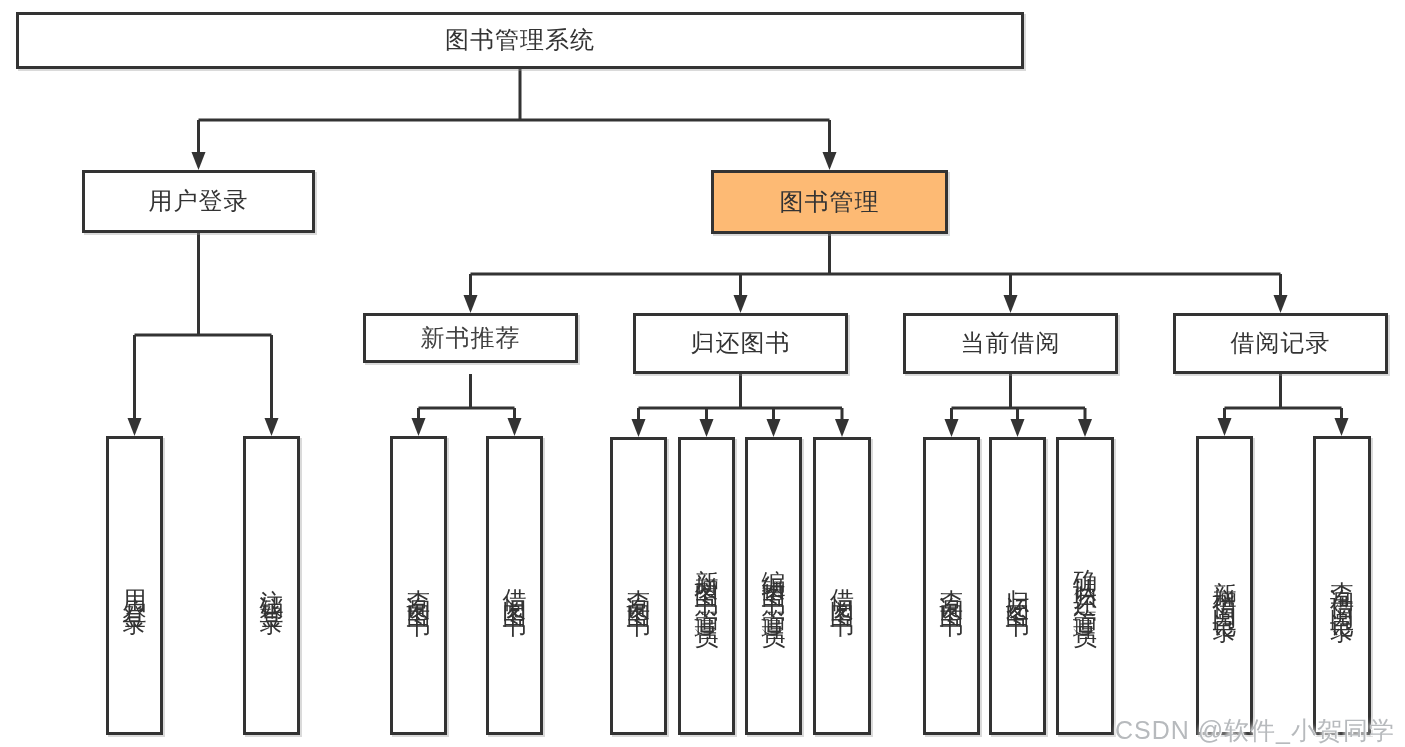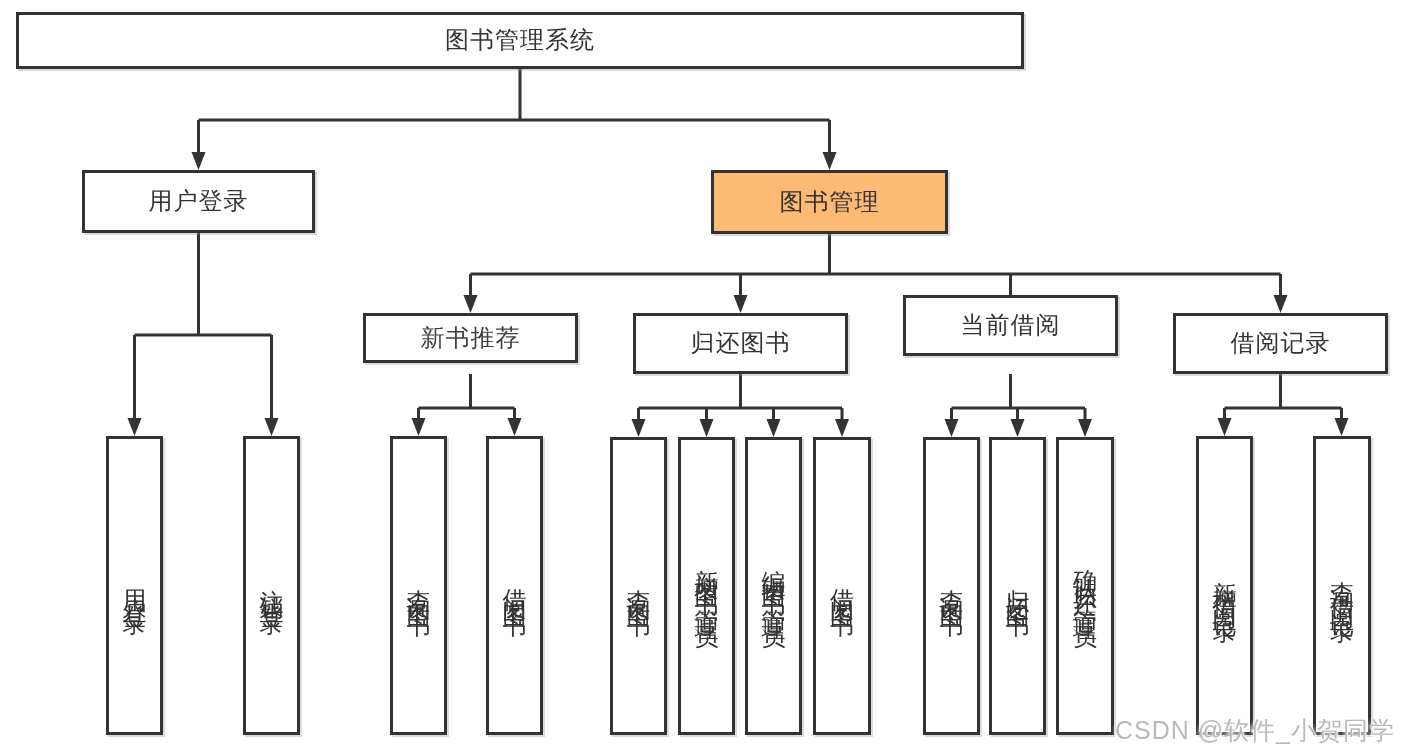--- a/index.html
+++ b/index.html
@@ -57,21 +57,21 @@
       <path d="M1280.5,374 V408 M1224.5,408 H1341.5 M1224.5,408 V422 M1341.5,408 V422" fill="none" stroke="#333333" stroke-width="3"></path>
       <polygon points="1217.5,418 1231.5,418 1224.5,436" fill="#333333"></polygon>
       <polygon points="1334.5,418 1348.5,418 1341.5,436" fill="#333333"></polygon>
     </svg>
   <div id="nodes">
       <div class="node" style="left: 16px; top: 12px; width: 1008px; height: 57px; border-color: rgb(51, 51, 51); background: rgb(255, 255, 255); color: rgb(51, 51, 51);">图书管理系统</div>
       <div class="node" style="left: 82px; top: 170px; width: 233px; height: 63px; border-color: rgb(51, 51, 51); background: rgb(255, 255, 255); color: rgb(51, 51, 51);">用户登录</div>
       <div class="node" style="left: 711px; top: 170px; width: 237px; height: 64px; border-color: rgb(51, 51, 51); background: #fdba74; color: rgb(51, 51, 51);">图书管理</div>
       <div class="node" style="left: 363px; top: 313px; width: 215px; height: 50px; border-color: rgb(51, 51, 51); background: rgb(255, 255, 255); color: #404040;">新书推荐</div>
       <div class="node" style="left: 633px; top: 313px; width: 215px; height: 61px; border-color: rgb(51, 51, 51); background: rgb(255, 255, 255); color: rgb(51, 51, 51);">归还图书</div>
-      <div class="node" style="left: 903px; top: 295px; width: 215px; height: 61px; border-color: rgb(51, 51, 51); background: rgb(255, 255, 255); color: rgb(51, 51, 51);">当前借阅</div>
+      <div class="node" style="left: 903px; top: 313px; width: 215px; height: 61px; border-color: rgb(51, 51, 51); background: rgb(255, 255, 255); color: rgb(51, 51, 51);">当前借阅</div>
       <div class="node" style="left: 1173px; top: 313px; width: 215px; height: 61px; border-color: rgb(51, 51, 51); background: rgb(255, 255, 255); color: rgb(51, 51, 51);">借阅记录</div>
       <div class="node v" style="left: 106px; top: 436px; width: 57px; height: 299px; border-color: rgb(51, 51, 51); background: rgb(255, 255, 255); color: rgb(51, 51, 51);">用户登录</div>
       <div class="node v" style="left: 243px; top: 436px; width: 57px; height: 299px; border-color: rgb(51, 51, 51); background: rgb(255, 255, 255); color: rgb(51, 51, 51);">注销登录</div>
       <div class="node v" style="left: 390px; top: 436px; width: 57px; height: 299px; border-color: rgb(51, 51, 51); background: rgb(255, 255, 255); color: rgb(51, 51, 51);">查询图书</div>
       <div class="node v" style="left: 486px; top: 436px; width: 57px; height: 299px; border-color: rgb(51, 51, 51); background: rgb(255, 255, 255); color: rgb(51, 51, 51);">借阅图书</div>
       <div class="node v" style="left: 610px; top: 437px; width: 57px; height: 298px; border-color: rgb(51, 51, 51); background: rgb(255, 255, 255); color: rgb(51, 51, 51);">查询图书</div>
       <div class="node v" style="left: 678px; top: 437px; width: 57px; height: 298px; border-color: rgb(51, 51, 51); background: rgb(255, 255, 255); color: rgb(51, 51, 51);">新增图书（管理员）</div>
       <div class="node v" style="left: 745px; top: 437px; width: 57px; height: 298px; border-color: rgb(51, 51, 51); background: rgb(255, 255, 255); color: rgb(51, 51, 51);">编辑图书（管理员）</div>
       <div class="node v" style="left: 813px; top: 437px; width: 58px; height: 298px; border-color: rgb(51, 51, 51); background: rgb(255, 255, 255); color: rgb(51, 51, 51);">借阅图书</div>
       <div class="node v" style="left: 923px; top: 437px; width: 57px; height: 298px; border-color: rgb(51, 51, 51); background: rgb(255, 255, 255); color: rgb(51, 51, 51);">查询图书</div>

